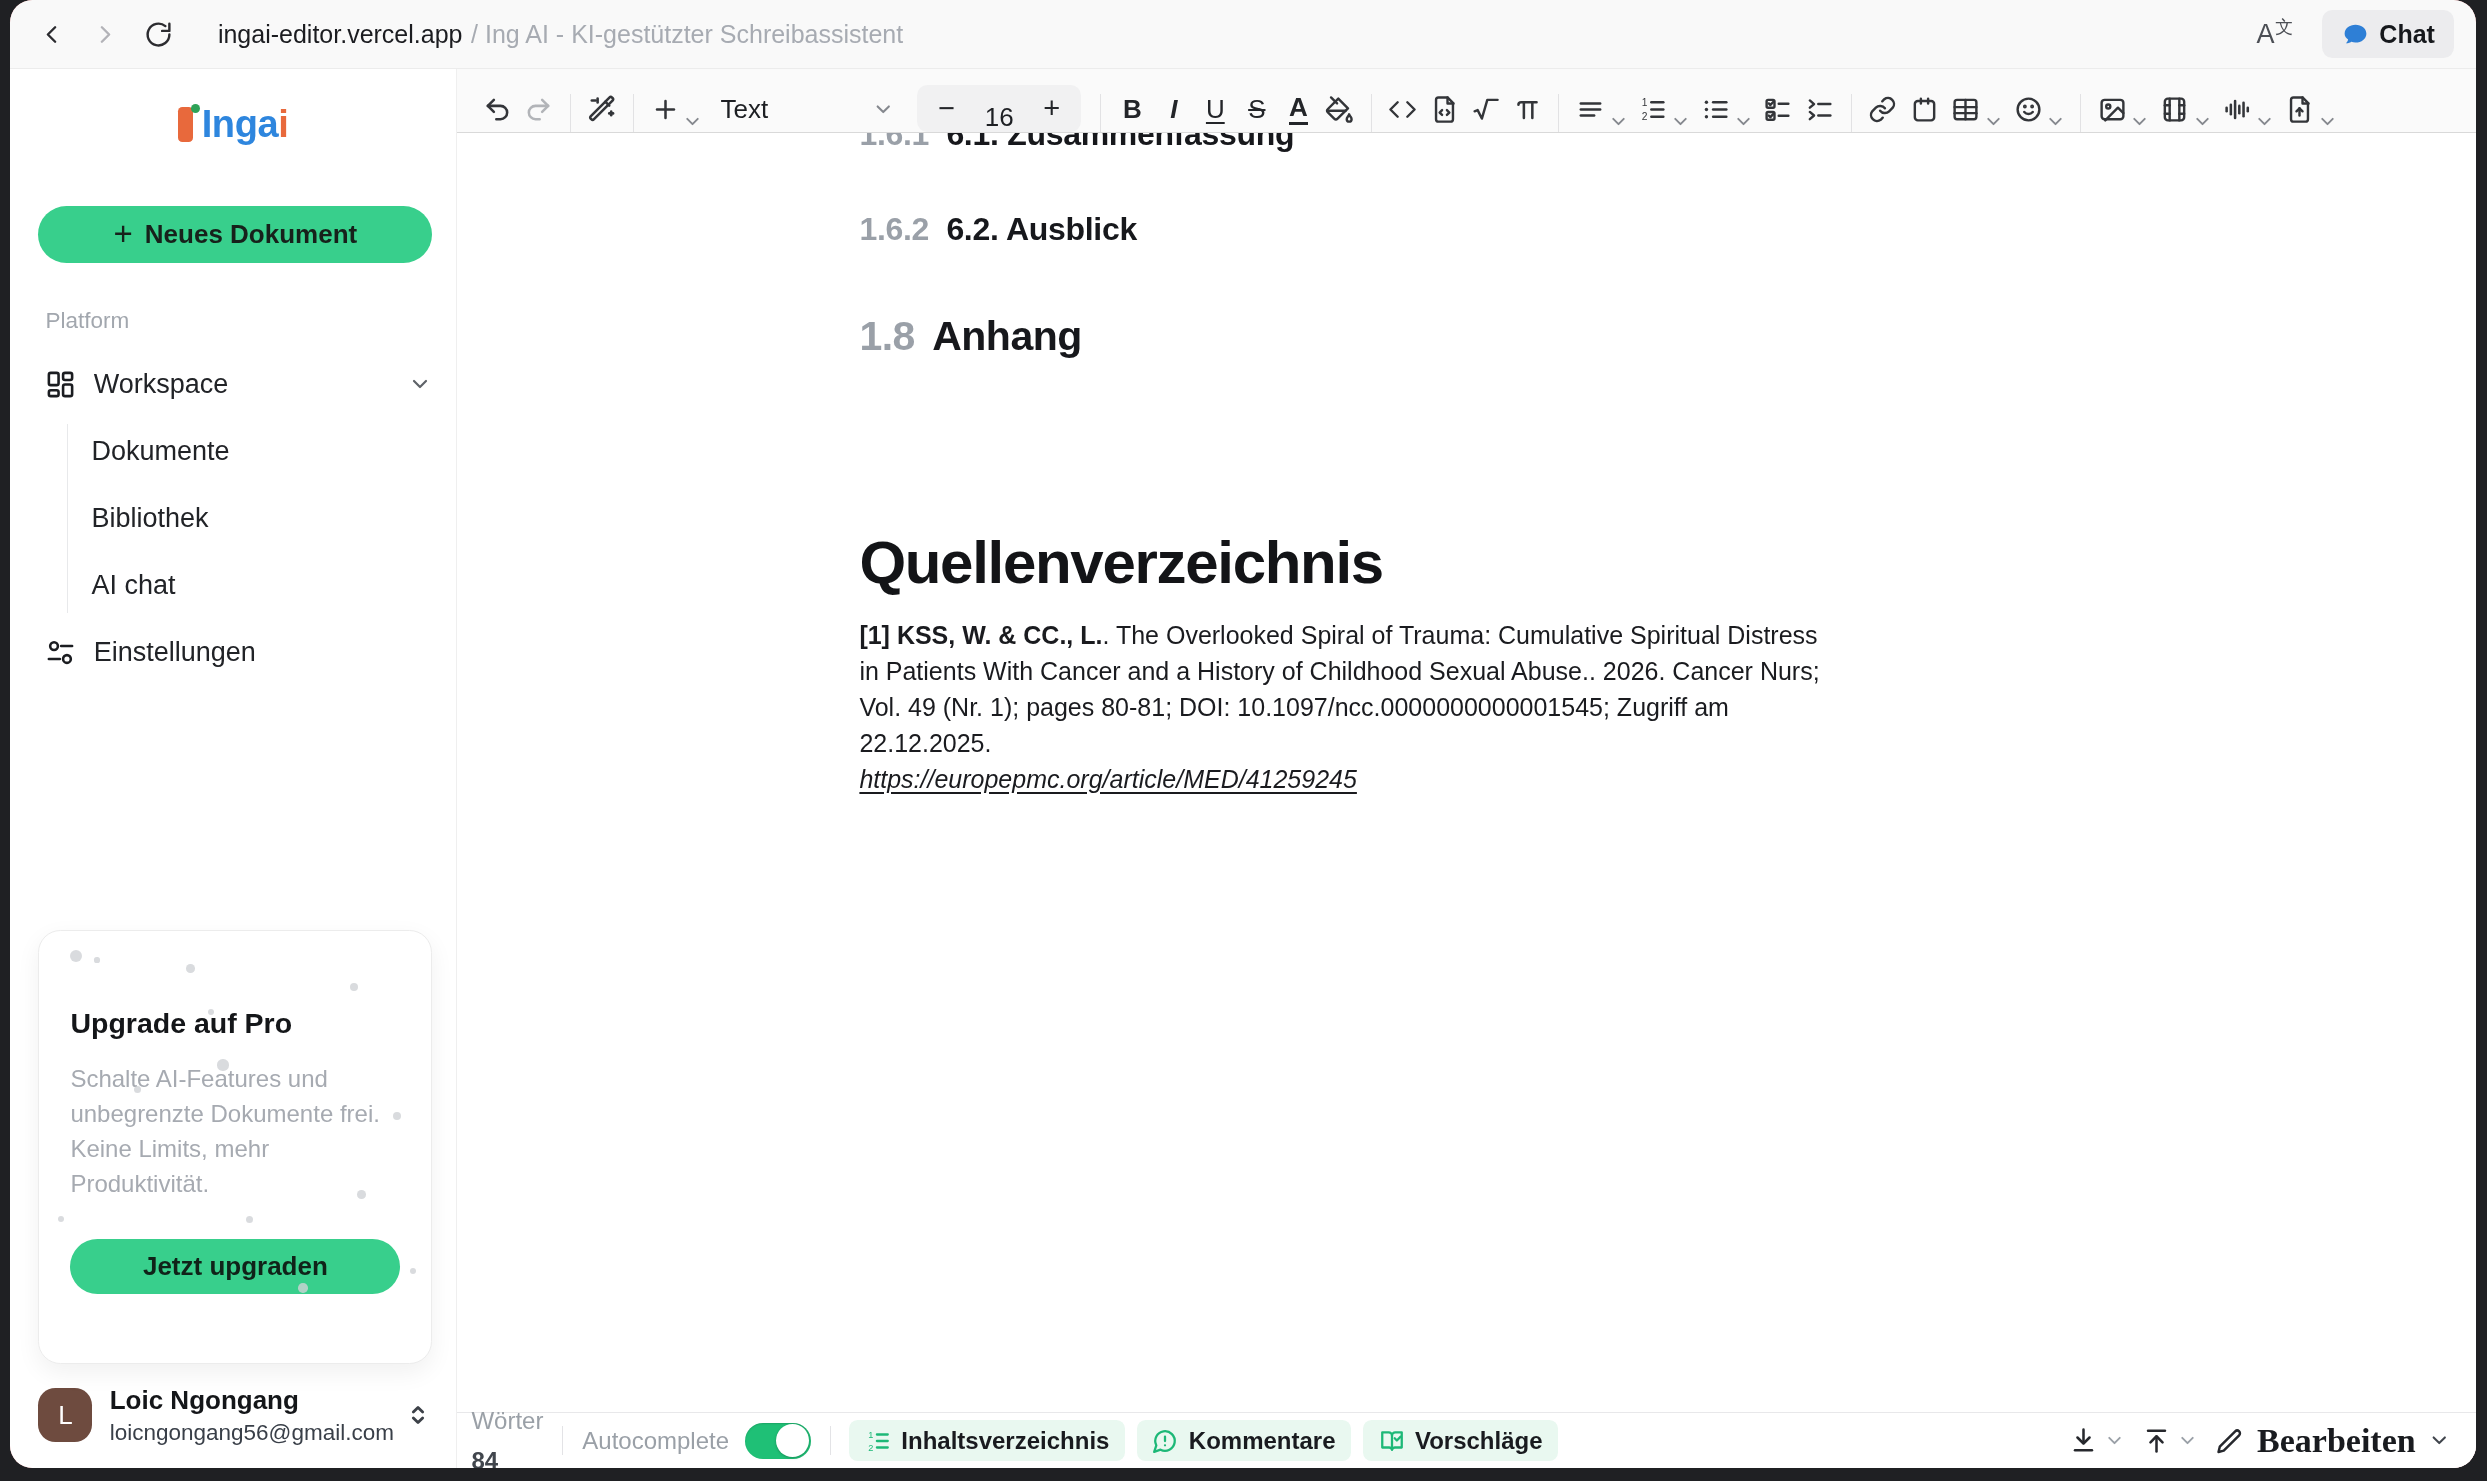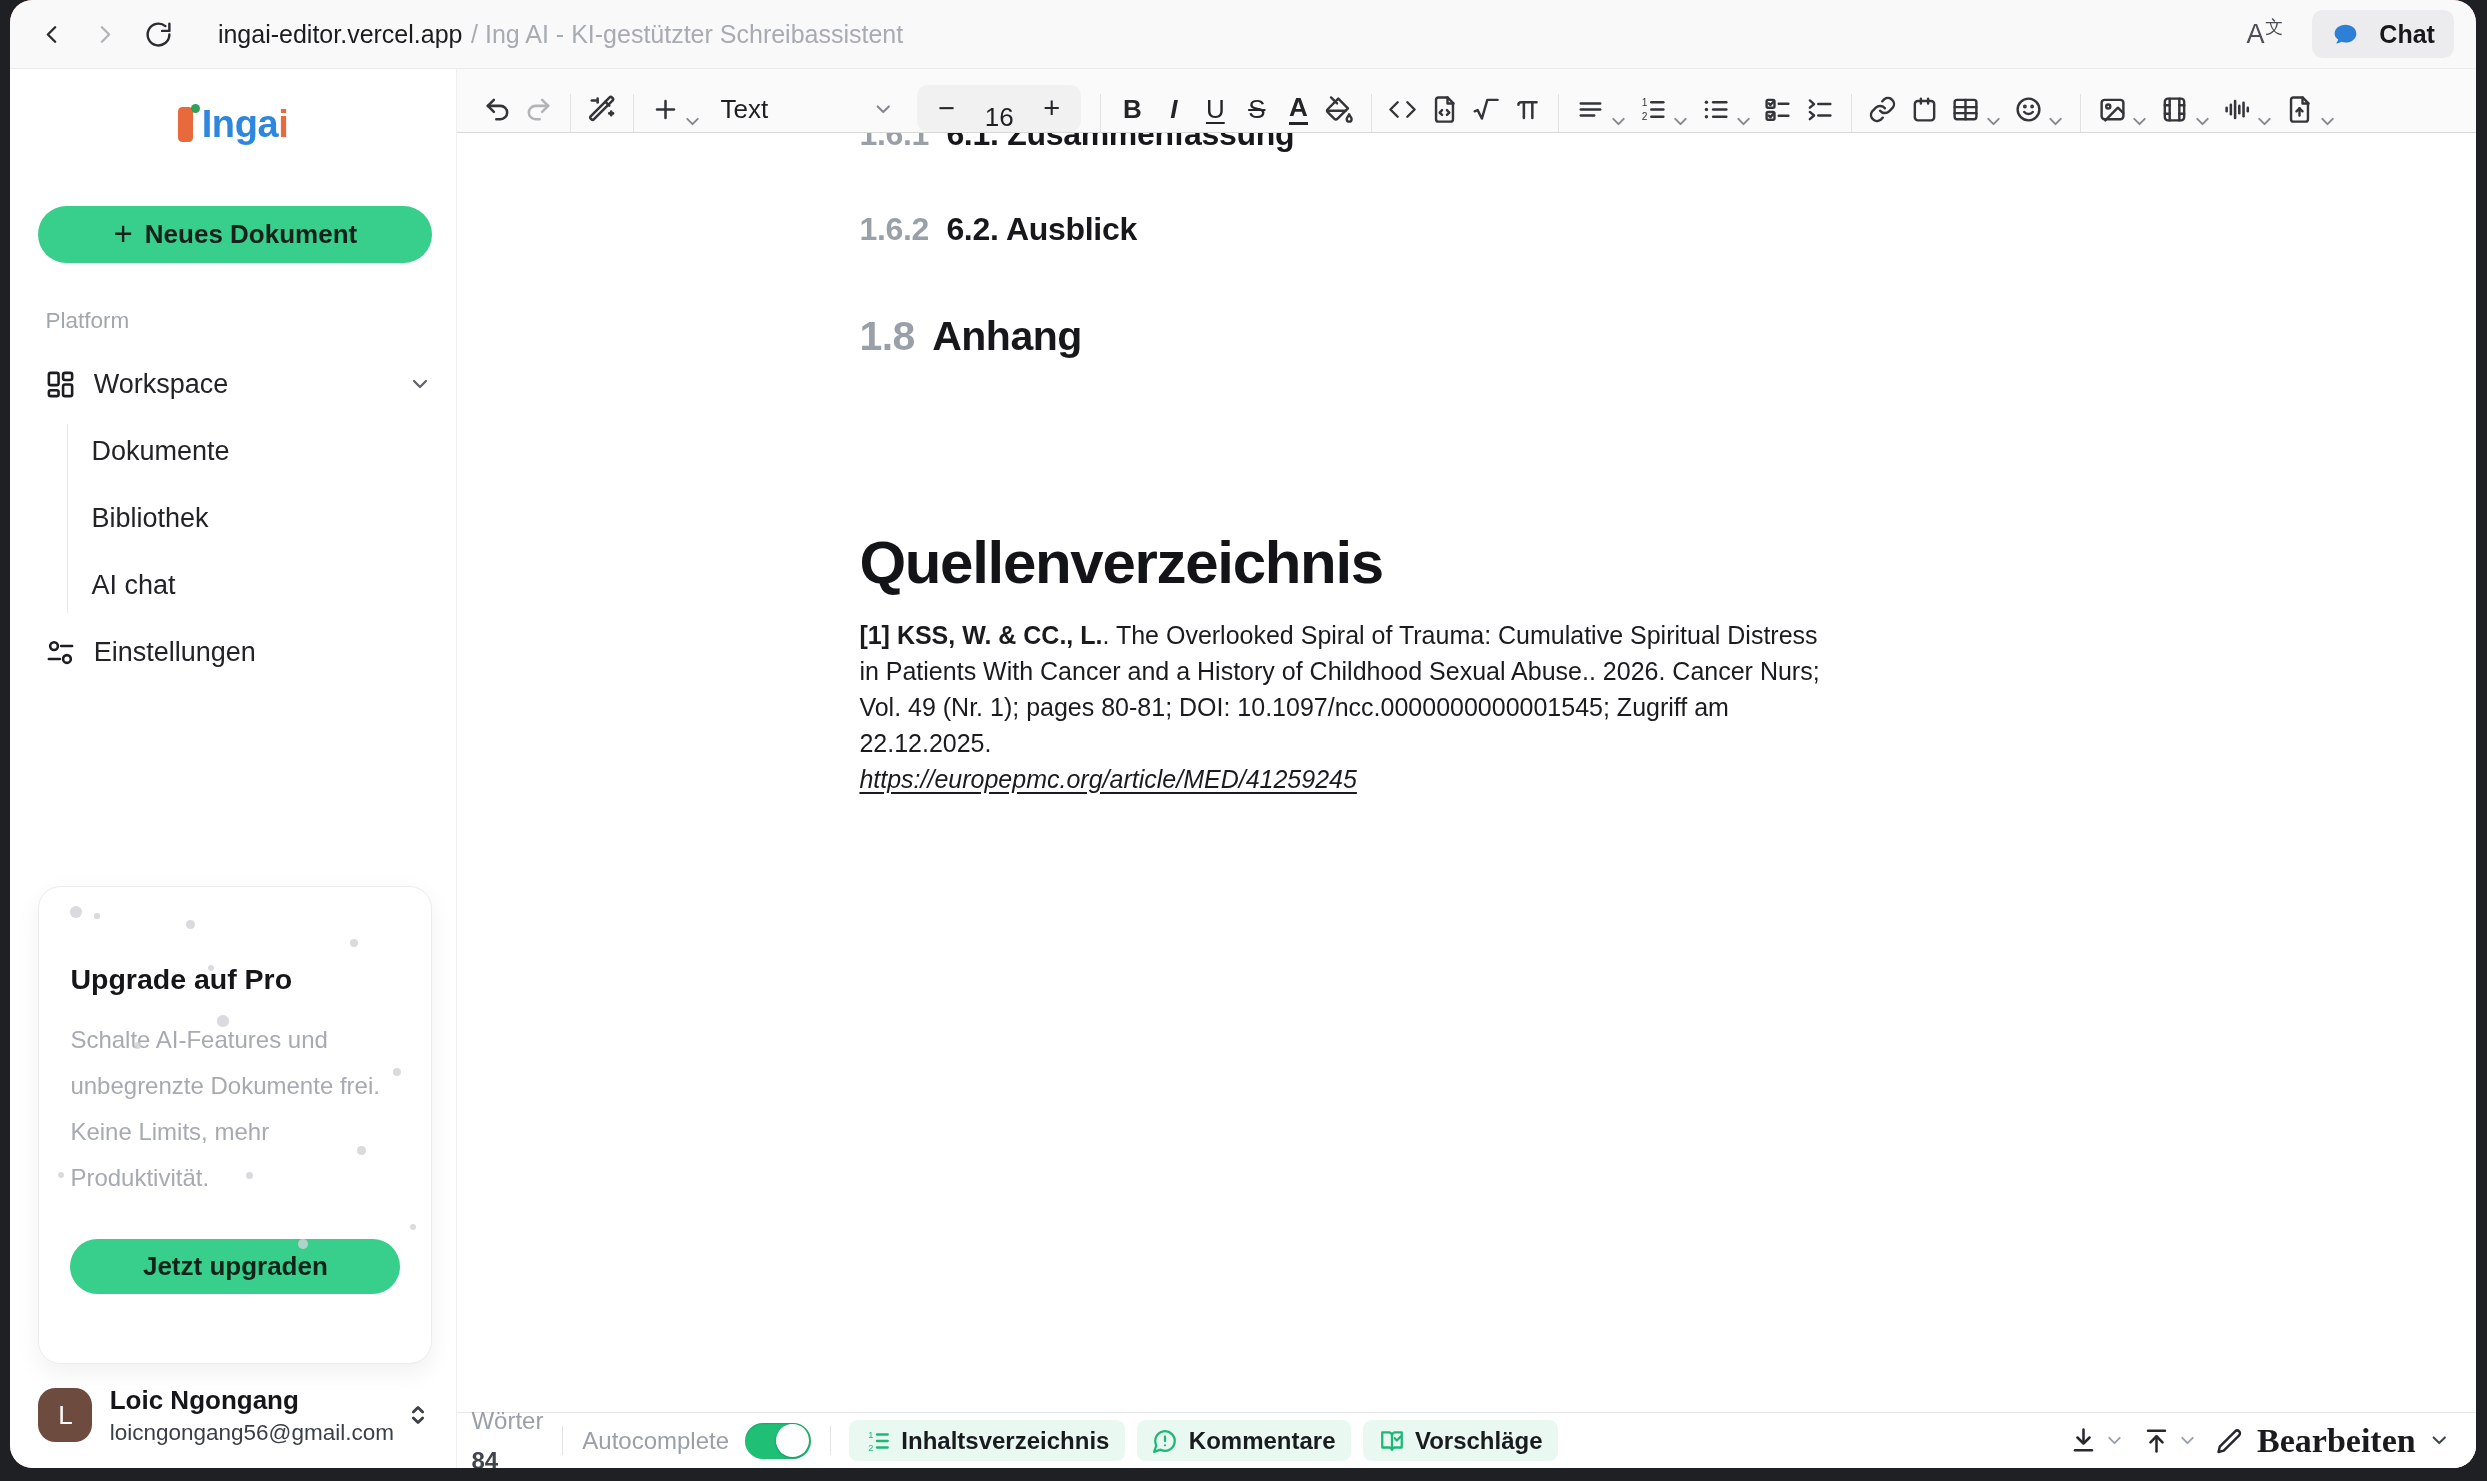--- a/index.html
+++ b/index.html
@@ -10,21 +10,21 @@
   
   .browserbar{height:69px;background:#f9f9f9;border-bottom:0.9px solid #ececec;display:flex;align-items:center;padding:0 22.5px;flex:0 0 auto;}
   .nav-ic{width:38px;height:38px;display:flex;align-items:center;justify-content:center;border-radius:7px;color:#2c2c30;}
   .nav-ic+.nav-ic{margin-left:15.5px;}
   .nav-ic.disabled{color:#b3b3b8;}
   .urlbox{margin-left:40px;font-size:25px;color:#1b1c20;font-weight:500;white-space:nowrap;}
   .urlbox .pagetitle{color:#a7abb2;font-weight:400;margin-left:8.6px;}
   .bar-spacer{flex:1;}
   .translate{font-size:27px;color:#4c4f55;display:flex;align-items:flex-start;margin-right:29px;}
   .translate .zh{font-size:18px;margin-top:-3.5px;margin-left:0.9px;}
-  .chat-btn{display:flex;align-items:center;gap:19px;background:#ececee;border-radius:10.4px;height:48px;padding:0 19px;cursor:pointer;}
+  .chat-btn{display:flex;align-items:center;gap:9px;background:#ececee;border-radius:10.4px;height:48px;padding:0 19px;cursor:pointer;}
   .chat-btn .lbl{font-size:25px;font-weight:600;color:#16181c;}
 
   
   .app{flex:1;display:flex;min-height:0;}
   .sidebar{width:447px;flex:0 0 auto;background:#fff;border-right:0.9px solid #efefef;display:flex;flex-direction:column;position:relative;}
   .editor{flex:1;min-width:0;display:flex;flex-direction:column;background:#fff;}
 
   
   .logo-row{height:111px;display:flex;align-items:center;justify-content:center;gap:8.6px;}
   .logo-mark{position:relative;width:14.7px;height:35px;background:#e8693c;border-radius:4.3px;}
@@ -40,21 +40,21 @@
   .nav-row .ic{color:#1b1d21;}
   .nav-row .lbl{margin-left:17.3px;font-size:27px;font-weight:500;color:#212327;text-align:right;}
   .nav-row .chev{margin-left:auto;color:#5f6368;}
   .subnav{margin:5.2px 0 5.2px 57px;border-left:1.7px solid #e8e9eb;padding-left:23px;}
   .subnav .sub-row{display:flex;align-items:center;height:55px;margin:12px 0;cursor:pointer;}
   .subnav .lbl{font-size:27px;font-weight:400;color:#212327;}
   .side-spacer{flex:1;}
 
   .upgrade{position:relative;margin:0 24px 15.5px 28px;border:0.9px solid #ececec;border-radius:22.5px;background:#fff;box-shadow:0 8.6px 24px rgba(0,0,0,.06);padding:76px 31px 69px 31px;overflow:hidden;}
   .upgrade .title{font-size:28.5px;font-weight:700;color:#141619;}
-  .upgrade .desc{margin-top:21px;font-size:24px;line-height:46px;color:#a6aab1;}
+  .upgrade .desc{margin-top:21px;font-size:24px;line-height:35px;color:#a6aab1;}
   .upgrade .cta{margin-top:38px;height:55px;border-radius:28px;background:#38cf8c;display:flex;align-items:center;justify-content:center;font-size:26px;font-weight:600;color:#102319;cursor:pointer;}
   .dot{position:absolute;border-radius:50%;background:#cfd2d6;opacity:.8;}
 
   .profile{display:flex;align-items:center;margin:5.2px 24px 22.5px 28px;cursor:pointer;}
   .avatar{width:54px;height:54px;border-radius:17.3px;background:#6e4b3f;color:#fff;font-size:26px;display:flex;align-items:center;justify-content:center;flex:0 0 auto;}
   .pinfo{margin-left:17.3px;min-width:0;}
   .pname{font-size:26px;font-weight:600;color:#141619;}
   .pemail{font-size:22.5px;color:#393f48;margin-top:3.5px;}
   .pchev{margin-left:auto;color:#3c4148;}
 

